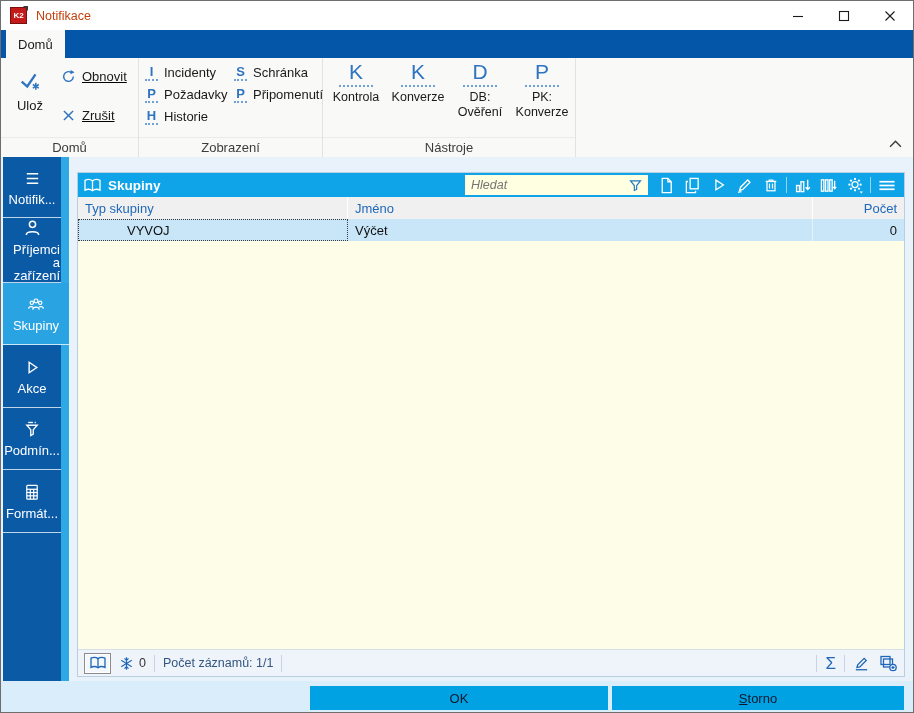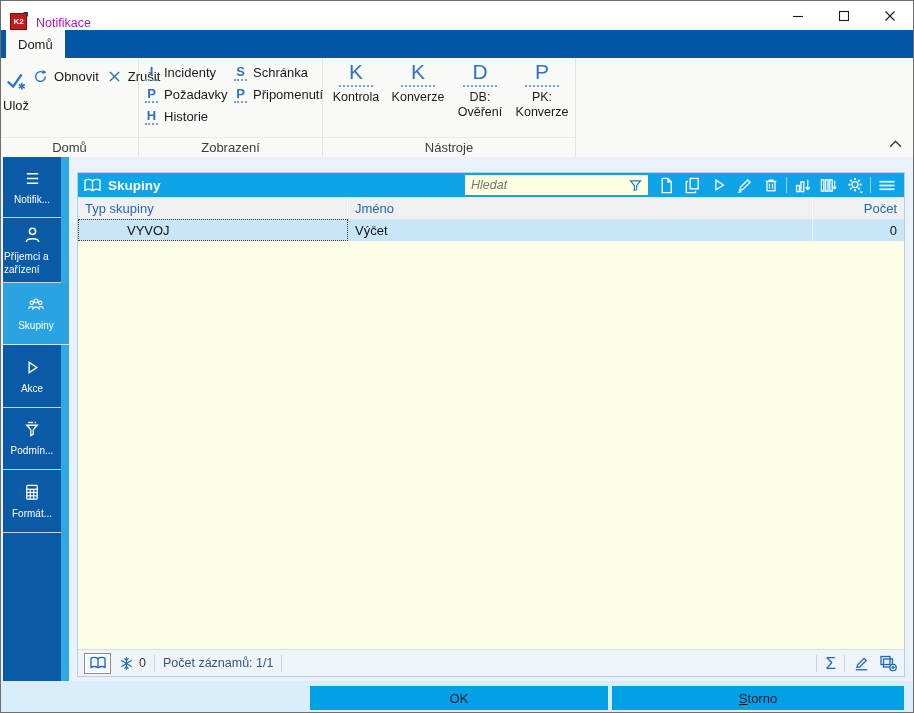--- a/index.html
+++ b/index.html
@@ -2,47 +2,47 @@
 <html><head>
 <meta charset="utf-8">
 <style>
   * { box-sizing: border-box; }
   body { margin: 0; background: #c8c8c8; font-family: "Liberation Sans", sans-serif; }
   .window { position: relative; width: 914px; height: 713px; background: #fff;
             border: 1px solid #6e6e6e; overflow: hidden; }
 
   
   .titlebar { position: absolute; top: 0; left: 0; right: 0; height: 29px; background: #fff;
-              display: flex; align-items: flex-end; }
+              display: flex; align-items: center; }
   .applogo { width: 17px; height: 17px; margin-left: 9px; background: #c41a1a;
              color: #fff; font-size: 8px; font-weight: bold; display: flex; align-items: center;
              justify-content: center; border: 1px solid #7a0f0f; position: relative; }
   .applogo::after { content:""; position:absolute; right:-2px; top:-2px; border-left:5px solid transparent;
              border-top:5px solid #3a3a3a; }
-  .wtitle { margin-left: 9px; font-size: 12.5px; color: #a21caf; }
+  .wtitle { margin-left: 9px; font-size: 12.5px; color: #c2410c; }
   .wincontrols { margin-left: auto; display: flex; height: 100%; }
   .winbtn { width: 46px; height: 100%; display: flex; align-items: center; justify-content: center; color:#1a1a1a; }
 
   
   .tabbar { position: absolute; top: 29px; left: 0; right: 0; height: 28px; background: #0356a8; }
   .tab { position: absolute; left: 5px; top: 0; height: 28px; min-width: 58px; padding: 0 12px;
          background: #f9f9f8; color: #1a1a1a; font-size: 13px; display: flex; align-items: center;
          justify-content: center; }
 
   
   .ribbon { position: absolute; top: 57px; left: 0; right: 0; height: 100px; background: #f9f9f8;
             border-bottom: 1px solid #cfcfcf; display: flex; }
   .rgroup { display: flex; flex-direction: column; border-right: 1px solid #e3e3e2; }
   .rg-content { flex: 1; display: flex; padding: 3px 2px 0; }
   .rg-label { height: 20px; border-top: 1px solid #ebebea; font-size: 13px; color: #3c3c3c;
               display: flex; align-items: center; justify-content: center; }
   .bigbtn { width: 54px; display: flex; flex-direction: column; align-items: center; padding-top: 9px;
             gap: 3px; font-size: 13px; color: #1a1a1a; cursor: default; }
   .bigbtn .icn { color: #2e74c0; }
-  .smallstack { display: flex; flex-direction: row; padding-top: 5px; gap: 0; }
+  .smallstack { display: flex; flex-direction: column; padding-top: 5px; gap: 18px; text-decoration: underline; }
   .smallbtn { display: flex; align-items: center; gap: 6px; height: 21px; font-size: 13px;
               color: #1a1a1a; padding: 0 4px; white-space: nowrap; }
   .smallbtn .icn { color: #2e74c0; display: flex; }
   .letter-s { font-weight: bold; color: #2e74c0; font-size: 13px; line-height: 14px;
               border-bottom: 2px dotted #6fa1d8; padding: 0 1px; min-width: 13px; text-align: center; }
   .view-grid { display: grid; grid-template-rows: repeat(3, 22px); grid-auto-flow: column;
                grid-auto-columns: 89px; padding-top: 4px; }
   .tools-row { display: flex; justify-content: space-around; width: 100%; padding-top: 1px; }
   .bigletterbtn { width: 62px; display: flex; flex-direction: column; align-items: center; }
   .bigletter { font-size: 21px; font-weight: normal; color: #2e74c0; line-height: 26px; width: 34px;
@@ -55,21 +55,21 @@
   .content { position: absolute; top: 156px; left: 0; right: 0; bottom: 0; background: #e9f2fa; }
 
   
   .sidebar { position: absolute; left: 2px; top: 0; width: 66px; height: 524px; display: flex;
              flex-direction: column; }
   .splitterbar { position: absolute; left: 58px; top: 0; width: 8px; height: 100%; background: #2fa9e6; }
   .sbitem { position: relative; z-index: 1; width: 58px; background: #0b5aa6;
             border-bottom: 1px solid rgba(255,255,255,.75); display: flex; flex-direction: column;
             align-items: center; justify-content: center; gap: 5px; color: #fff; cursor: default; }
   .sbitem.sel { width: 66px; background: #2aa3e3; }
-  .sblabel { font-size: 10px; line-height: 13px; text-align: left; padding: 0 1px; }
+  .sblabel { font-size: 13px; line-height: 13px; text-align: right; padding: 0 1px; }
   .sbfill { position: relative; z-index: 1; width: 58px; background: #0b5aa6; flex: 1; }
   .sbicon { display: flex; }
 
   
   .panel { position: absolute; left: 76px; top: 15px; width: 828px; height: 505px; background: #fdfde8;
            border: 1px solid #b9cfe0; display: flex; flex-direction: column; }
   .phead { height: 24px; background: #0fa3e8; display: flex; align-items: center; padding: 0 5px; gap: 6px; }
   .ptitle { color: #fff; font-weight: bold; font-size: 13.5px; }
   .searchwrap { margin-left: auto; width: 183px; height: 20px; background: #ffffe1; display: flex;
                 align-items: center; }

